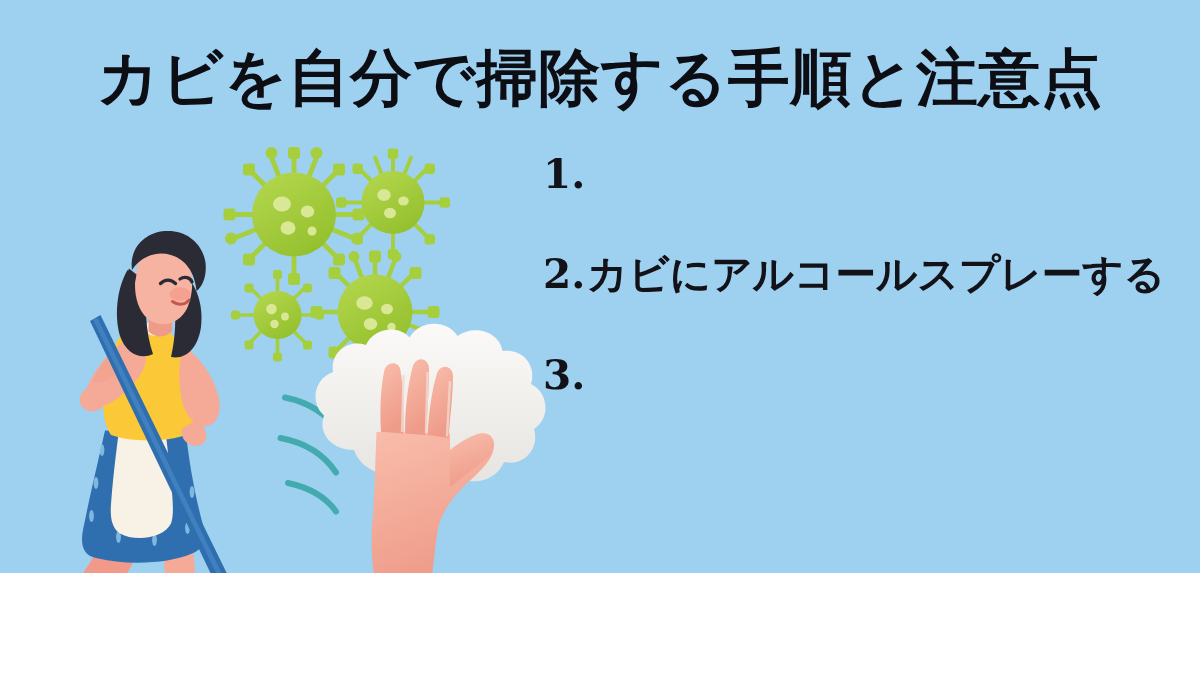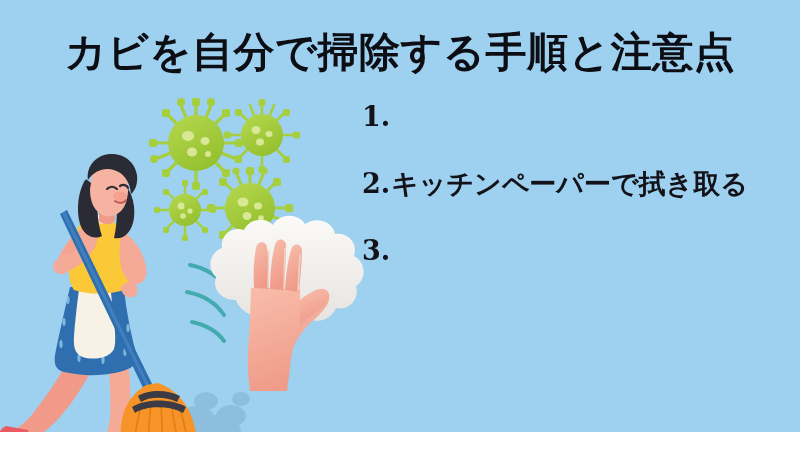--- a/index.html
+++ b/index.html
@@ -7,21 +7,21 @@
     margin: 0;
     padding: 0;
   }
   body {
     font-family: "DejaVu Sans", "Liberation Sans", sans-serif;
     background: #ffffff;
   }
   .canvas {
     position: relative;
     width: 800px;
-    height: 432px;
+    height: 382px;
     overflow: hidden;
     background: #9ed0f0;
   }
   .bg-layer {
     position: absolute;
     inset: 0;
     background: #9ed0f0;
   }
 
   
@@ -422,20 +422,20 @@
   </svg>
 
   <div class="title">カビを自分で掃除する手順と注意点</div>
 
   <div class="steps">
     <div class="step">
       <span class="step-num">1.</span>
     </div>
     <div class="step">
       <span class="step-num">2.</span>
-      <span class="step-text">キッチンペーパーで拭き取る</span>
+      <span class="step-text">カビにアルコールスプレーする</span>
     </div>
     <div class="step">
       <span class="step-num">3.</span>
     </div>
   </div>
 
 </div>
 
 </body></html>

